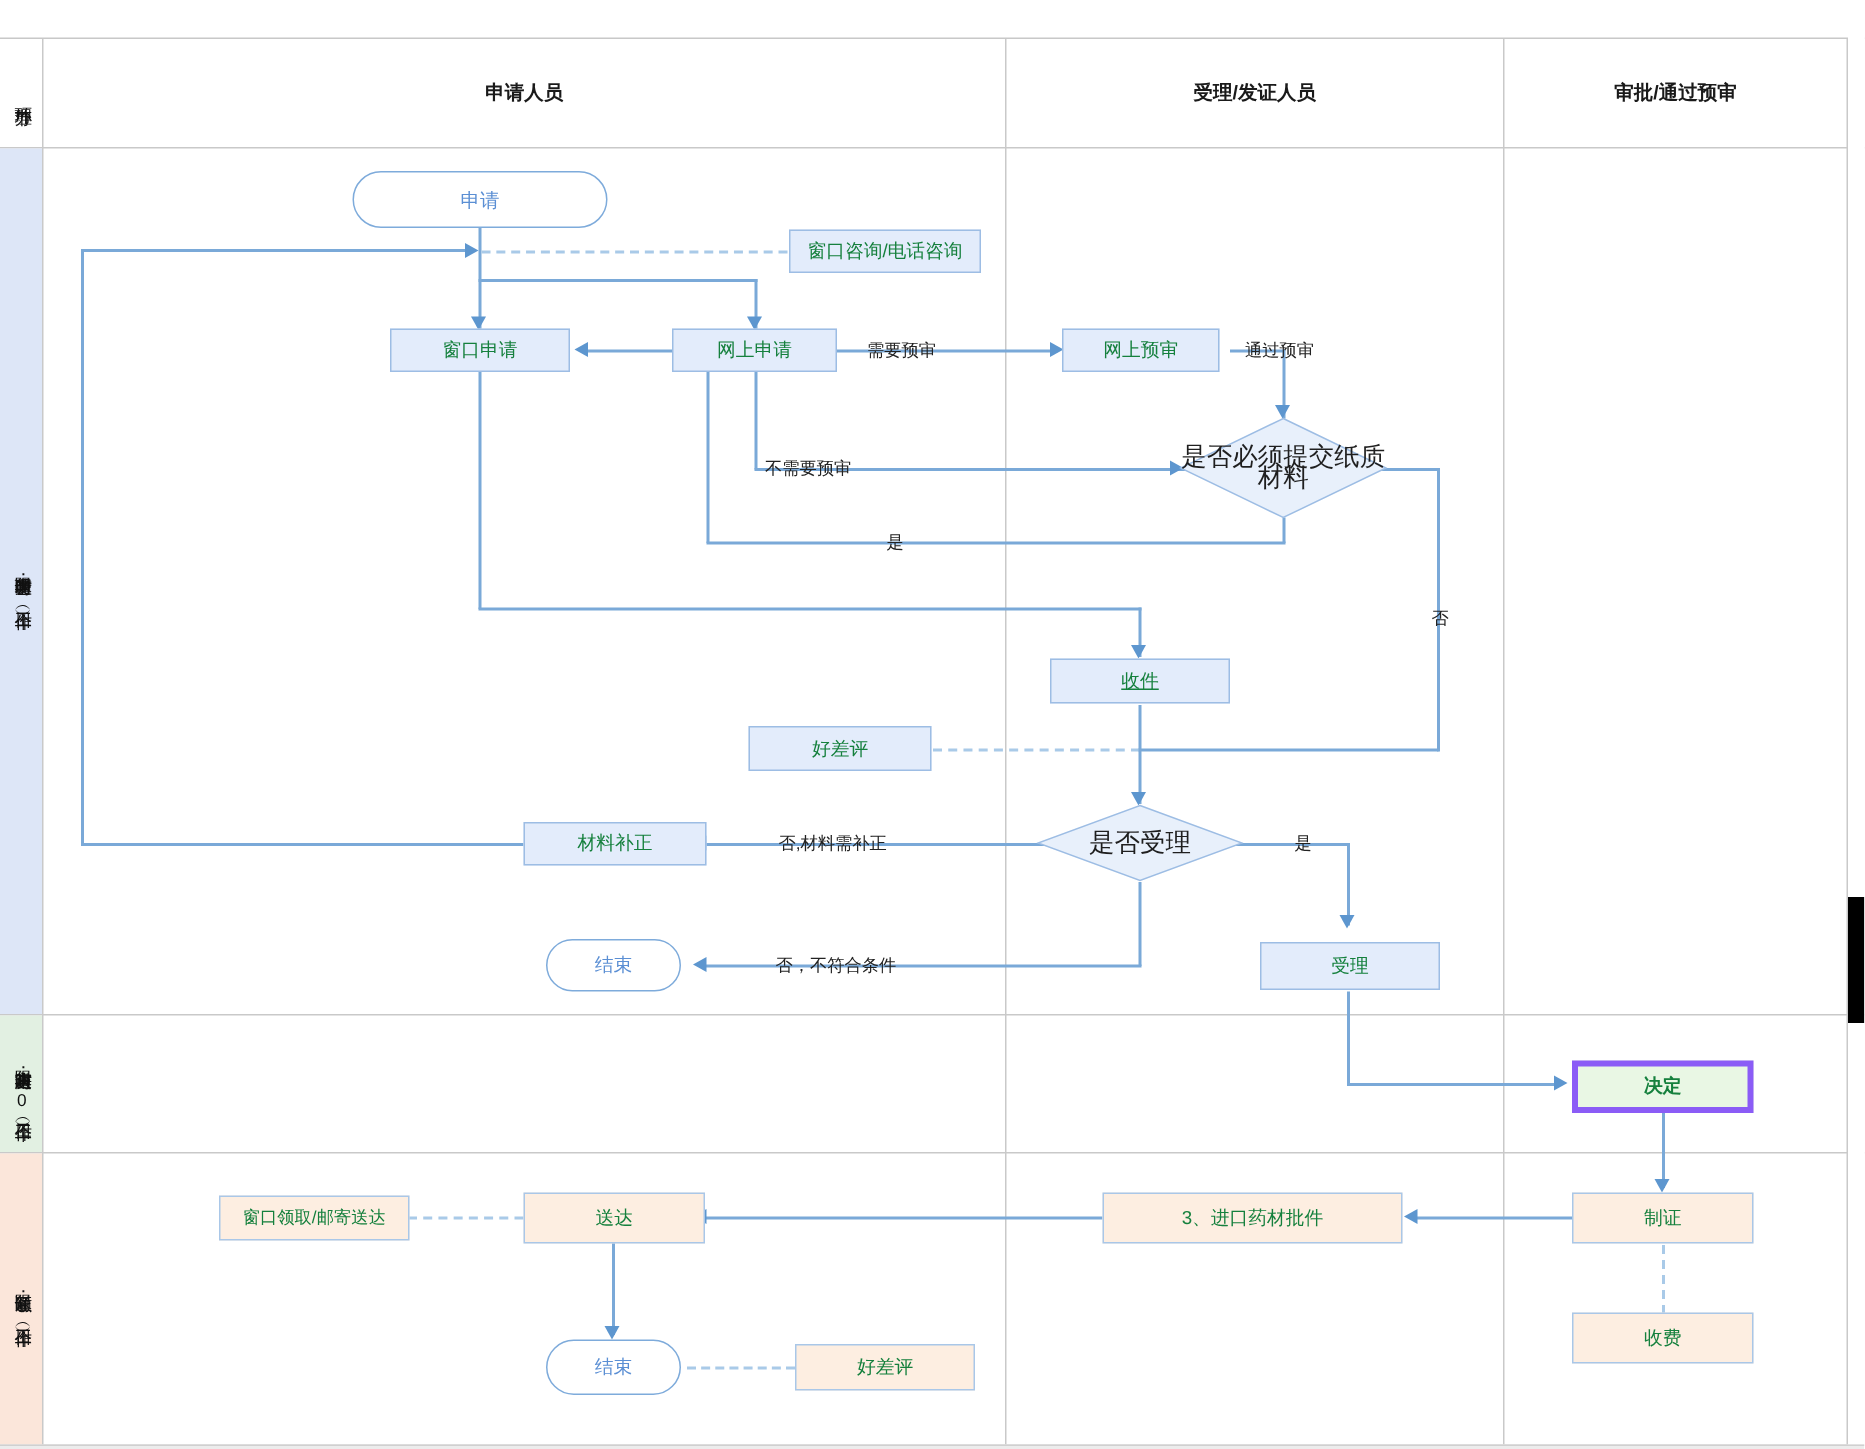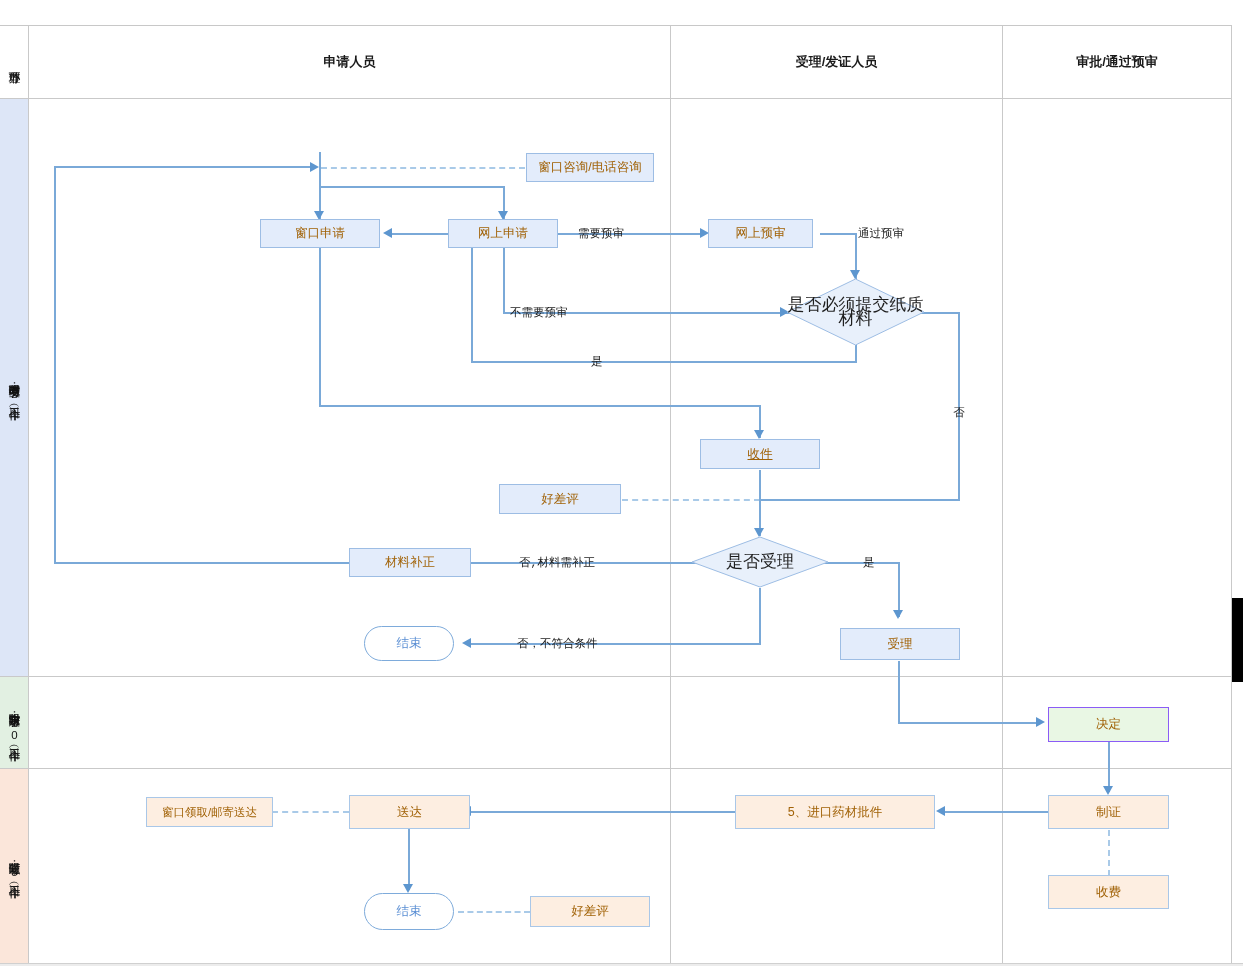--- a/index.html
+++ b/index.html
@@ -24,23 +24,23 @@
                  font-size:11.5px;line-height:15px;color:#111;letter-spacing:0px;
                  text-align:center;}
   .side-hdr{background:#fff;}
   .side-1{background:#dde6f7;}
   .side-2{background:#e2f0e2;}
   .side-3{background:#fbe6da;}
 
   
   .node{position:absolute;box-sizing:border-box;display:flex;
         align-items:center;justify-content:center;text-align:center;
-        font-size:12.5px;color:#a16207;line-height:15px;}
+        font-size:12.5px;color:#15803d;line-height:15px;}
   .rect-blue{background:#e3ecfb;border:1px solid #9dbde4;}
-  .rect-green{background:#e9f7e4;border:1px solid #8b5cf6;}
+  .rect-green{background:#e9f7e4;border:4px solid #8b5cf6;font-weight:bold;}
   .rect-orange{background:#fdeee1;border:1px solid #a9c7e8;}
   .pill{background:#ffffff;border:1px solid #7eabdb;border-radius:24px;
         color:#5b8fd4;}
   .diamond{position:absolute;}
   .diamond svg{position:absolute;left:0;top:0;}
   .diamond .dtext{position:absolute;left:0;top:0;width:100%;height:100%;
         display:flex;align-items:center;justify-content:center;
         font-size:17px;line-height:14px;color:#1f1f1f;text-align:center;}
 
   
@@ -167,28 +167,29 @@
   <div class="dh" style="left:272px;top:811px;width:77px;"></div>
 
   <div class="dv" style="left:1108px;top:830px;height:46px;"></div>
 
   <div class="lv" style="left:408px;top:828px;height:62px;"></div>
   <div class="arr arr-d" style="left:403px;top:884px;"></div>
 
   <div class="dh" style="left:458px;top:911px;width:72px;"></div>
 
   <div class="elab" style="left:578px;top:226px;">需要预审</div>
-  <div class="elab" style="left:830px;top:226px;margin-left:28px;">通过预审</div>
+  <div class="elab" style="left:830px;top:226px;">通过预审</div>
   <div class="elab" style="left:510px;top:305px;">不需要预审</div>
   <div class="elab" style="left:591px;top:354px;">是</div>
   <div class="elab" style="left:951px;top:398px;writing-mode:vertical-rl;text-orientation:upright;">否</div>
   <div class="elab" style="left:863px;top:555px;">是</div>
-  <div class="elab" style="left:519px;top:555px;font-family:Liberation Mono, monospace;">否,材料需补正</div>
+  <div class="elab" style="left:519px;top:555px;">否,材料需补正</div>
   <div class="elab" style="left:517px;top:636px;">否，不符合条件</div>
 
+  <div class="node pill" style="left:235px;top:114px;width:170px;height:38px;font-size:13px;">申请</div>
 
   <div class="node rect-blue" style="left:526px;top:153px;width:128px;height:29px;">窗口咨询/电话咨询</div>
 
   <div class="node rect-blue" style="left:260px;top:219px;width:120px;height:29px;">窗口申请</div>
 
   <div class="node rect-blue" style="left:448px;top:219px;width:110px;height:29px;">网上申请</div>
 
   <div class="node rect-blue" style="left:708px;top:219px;width:105px;height:29px;">网上预审</div>
 
   <div class="diamond" style="left:786px;top:278px;width:139px;height:68px;">
@@ -212,21 +213,21 @@
   <div class="node rect-blue" style="left:349px;top:548px;width:122px;height:29px;">材料补正</div>
 
   <div class="node pill" style="left:364px;top:626px;width:90px;height:35px;">结束</div>
 
   <div class="node rect-blue" style="left:840px;top:628px;width:120px;height:32px;">受理</div>
 
   <div class="node rect-green" style="left:1048px;top:707px;width:121px;height:35px;">决定</div>
 
   <div class="node rect-orange" style="left:1048px;top:795px;width:121px;height:34px;">制证</div>
 
-  <div class="node rect-orange" style="left:735px;top:795px;width:200px;height:34px;">5、进口药材批件</div>
+  <div class="node rect-orange" style="left:735px;top:795px;width:200px;height:34px;">3、进口药材批件</div>
 
   <div class="node rect-orange" style="left:349px;top:795px;width:121px;height:34px;">送达</div>
 
   <div class="node rect-orange" style="left:146px;top:797px;width:127px;height:30px;font-size:11.5px;">窗口领取/邮寄送达</div>
 
   <div class="node rect-orange" style="left:1048px;top:875px;width:121px;height:34px;">收费</div>
 
   <div class="node pill" style="left:364px;top:893px;width:90px;height:37px;">结束</div>
 
   <div class="node rect-orange" style="left:530px;top:896px;width:120px;height:31px;">好差评</div>

